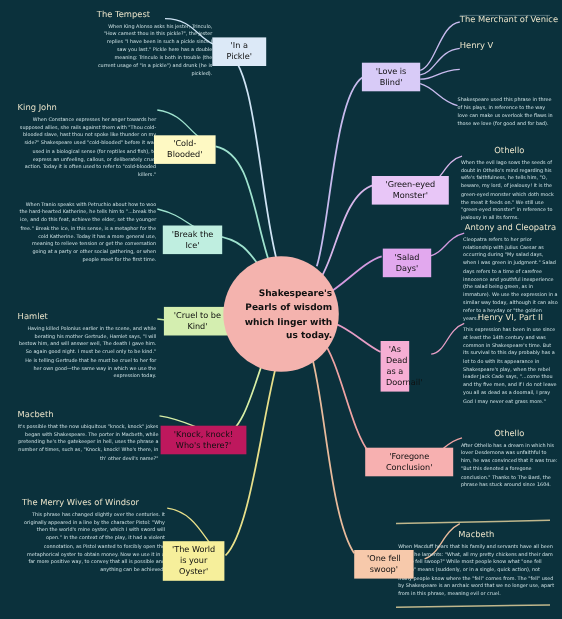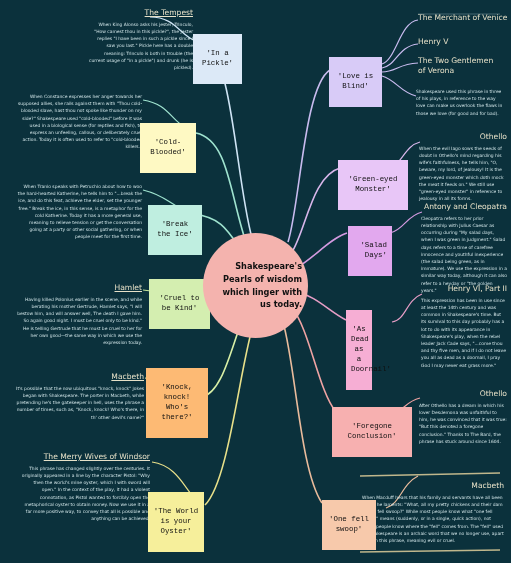--- a/index.html
+++ b/index.html
@@ -27,42 +27,41 @@
     line-height:1.55;
     padding:6px;
     box-sizing:border-box;
     z-index:5;
   }
 
   .chip{
     position:absolute;
     color:#101010;
     font-size:7.4px;
-    padding:15px 5px;
+    padding:3px 5px;
     text-align:center;
     line-height:1.35;
     box-sizing:border-box;
     z-index:4;
     white-space:pre-line;
-    font-family:Liberation Mono, monospace;
   }
 
   .note{
     position:absolute;
     box-sizing:border-box;
     z-index:2;
   }
   .note-title{
     color:#e7e1c8;
     font-size:7.6px;
     margin:0 0 3px 0;
     line-height:1.3;
   }
-  .note-title.right{text-align:right;}
-  .note-title.left{text-align:right;text-decoration:underline;}
+  .note-title.right{text-align:center;}
+  .note-title.left{}
   .note-body{
     color:#cfe3e6;
     font-size:4.45px;
     line-height:1.62;
     margin:0;
   }
   .note-body.left{text-align:right;}
   .note-body.right{text-align:left;}
 
   .sub-title{
@@ -118,62 +117,62 @@
 
   <div class="center-node">Shakespeare's Pearls of wisdom which linger with us today.</div>
 
   <div class="note" style="left:88px;top:8px;width:105px;">
     <div class="note-title left">The Tempest</div>
     <div class="note-body left">When King Alonso asks his jester, Trinculo, "How camest thou in this pickle?", the jester replies "I have been in such a pickle since I saw you last." Pickle here has a double meaning: Trinculo is both in trouble (the current usage of "in a pickle") and drunk (he is pickled).</div>
   </div>
   <div class="chip" style="left:193px;top:34px;width:49px;background:#dce9f7;">'In a Pickle'</div>
 
   <div class="note" style="left:16px;top:93px;width:126px;">
+    <div class="note-title left">King John</div>
     <div class="note-body left">When Constance expresses her anger towards her supposed allies, she rails against them with "Thou cold-blooded slave, hast thou not spoke like thunder on my side?" Shakespeare used "cold-blooded" before it was used in a biological sense (for reptiles and fish), to express an unfeeling, callous, or deliberately cruel action. Today it is often used to refer to "cold-blooded killers."</div>
   </div>
   <div class="chip" style="left:140px;top:123px;width:56px;background:#fef9c3;">'Cold-Blooded'</div>
 
   <div class="note" style="left:16px;top:183px;width:126px;">
     <div class="note-body left">When Tranio speaks with Petruchio about how to woo the hard-hearted Katherine, he tells him to "...break the ice, and do this feat, achieve the elder, set the younger free." Break the ice, in this sense, is a metaphor for the cold Katherine. Today it has a more general use, meaning to relieve tension or get the conversation going at a party or other social gathering, or when people meet for the first time.</div>
   </div>
   <div class="chip" style="left:148px;top:205px;width:54px;background:#bfeee0;">'Break the Ice'</div>
 
   <div class="note" style="left:16px;top:283px;width:126px;">
     <div class="note-title left">Hamlet</div>
     <div class="note-body left">Having killed Polonius earlier in the scene, and while berating his mother Gertrude, Hamlet says, "I will bestow him, and will answer well, The death I gave him. So again good night. I must be cruel only to be kind." He is telling Gertrude that he must be cruel to her for her own good—the same way in which we use the expression today.</div>
   </div>
   <div class="chip" style="left:149px;top:279px;width:61px;background:#d4eeb0;">'Cruel to be Kind'</div>
 
   <div class="note" style="left:16px;top:372px;width:128px;">
     <div class="note-title left">Macbeth</div>
     <div class="note-body left">It's possible that the now ubiquitous "knock, knock" jokes began with Shakespeare. The porter in Macbeth, while pretending he's the gatekeeper in hell, uses the phrase a number of times, such as, "Knock, knock! Who's there, in th' other devil's name?"</div>
   </div>
-  <div class="chip" style="left:146px;top:368px;width:62px;background:#fdba74;">'Knock, knock! Who's there?'</div>
+  <div class="chip" style="left:146px;top:387px;width:78px;background:#be185d;">'Knock, knock! Who's there?'</div>
 
   <div class="note" style="left:20px;top:452px;width:130px;">
     <div class="note-title left">The Merry Wives of Windsor</div>
     <div class="note-body left">This phrase has changed slightly over the centuries. It originally appeared in a line by the character Pistol: "Why then the world's mine oyster, which I with sword will open." In the context of the play, it had a violent connotation, as Pistol wanted to forcibly open the metaphorical oyster to obtain money. Now we use it in a far more positive way, to convey that all is possible and anything can be achieved.</div>
   </div>
   <div class="chip" style="left:329px;top:57px;width:53px;background:#d8cbf7;">'Love is Blind'</div>
 
   <div class="chip" style="left:148px;top:492px;width:56px;background:#f6ef9b;">'The World is your Oyster'</div>
   <div class="sub-title" style="left:418px;top:13px;width:92px;">The Merchant of Venice</div>
   <div class="sub-title" style="left:418px;top:37px;width:92px;">Henry V</div>
-  <div class="sub-title" style="left:418px;top:56px;width:82px;">The Two Gentlemen of Verona</div>
   <div class="note" style="left:416px;top:88px;width:88px;">
     <div class="note-body right">Shakespeare used this phrase in three of his plays, in reference to the way love can make us overlook the flaws in those we love (for good and for bad).</div>
   </div>
 
   <div class="chip" style="left:338px;top:160px;width:70px;background:#e8c6f7;">'Green-eyed Monster'</div>
   <div class="note" style="left:419px;top:132px;width:88px;">
     <div class="note-title right">Othello</div>
     <div class="note-body right">When the evil Iago sows the seeds of doubt in Othello's mind regarding his wife's faithfulness, he tells him, "O, beware, my lord, of jealousy! It is the green-eyed monster which doth mock the meat it feeds on." We still use "green-eyed monster" in reference to jealousy in all its forms.</div>
   </div>
 
-  <div class="chip" style="left:348px;top:226px;width:44px;background:#e2a8ee;text-align:right;">'Salad Days'</div>
+  <div class="chip" style="left:348px;top:226px;width:44px;background:#e2a8ee;">'Salad Days'</div>
   <div class="note" style="left:421px;top:202px;width:86px;">
     <div class="note-title right">Antony and Cleopatra</div>
     <div class="note-body right">Cleopatra refers to her prior relationship with Julius Caesar as occurring during "My salad days, when I was green in judgment." Salad days refers to a time of carefree innocence and youthful inexperience (the salad being green, as in immature). We use the expression in a similar way today, although it can also refer to a heyday or "the golden years."</div>
   </div>
 
   <div class="chip" style="left:346px;top:310px;width:26px;background:#f6aed4;">'As Dead as a Doornail'</div>
   <div class="note" style="left:421px;top:284px;width:86px;">
     <div class="note-title right">Henry VI, Part II</div>
     <div class="note-body right">This expression has been in use since at least the 14th century and was common in Shakespeare's time. But its survival to this day probably has a lot to do with its appearance in Shakespeare's play, when the rebel leader Jack Cade says, "...come thou and thy five men, and if I do not leave you all as dead as a doornail, I pray God I may never eat grass more."</div>
   </div>

